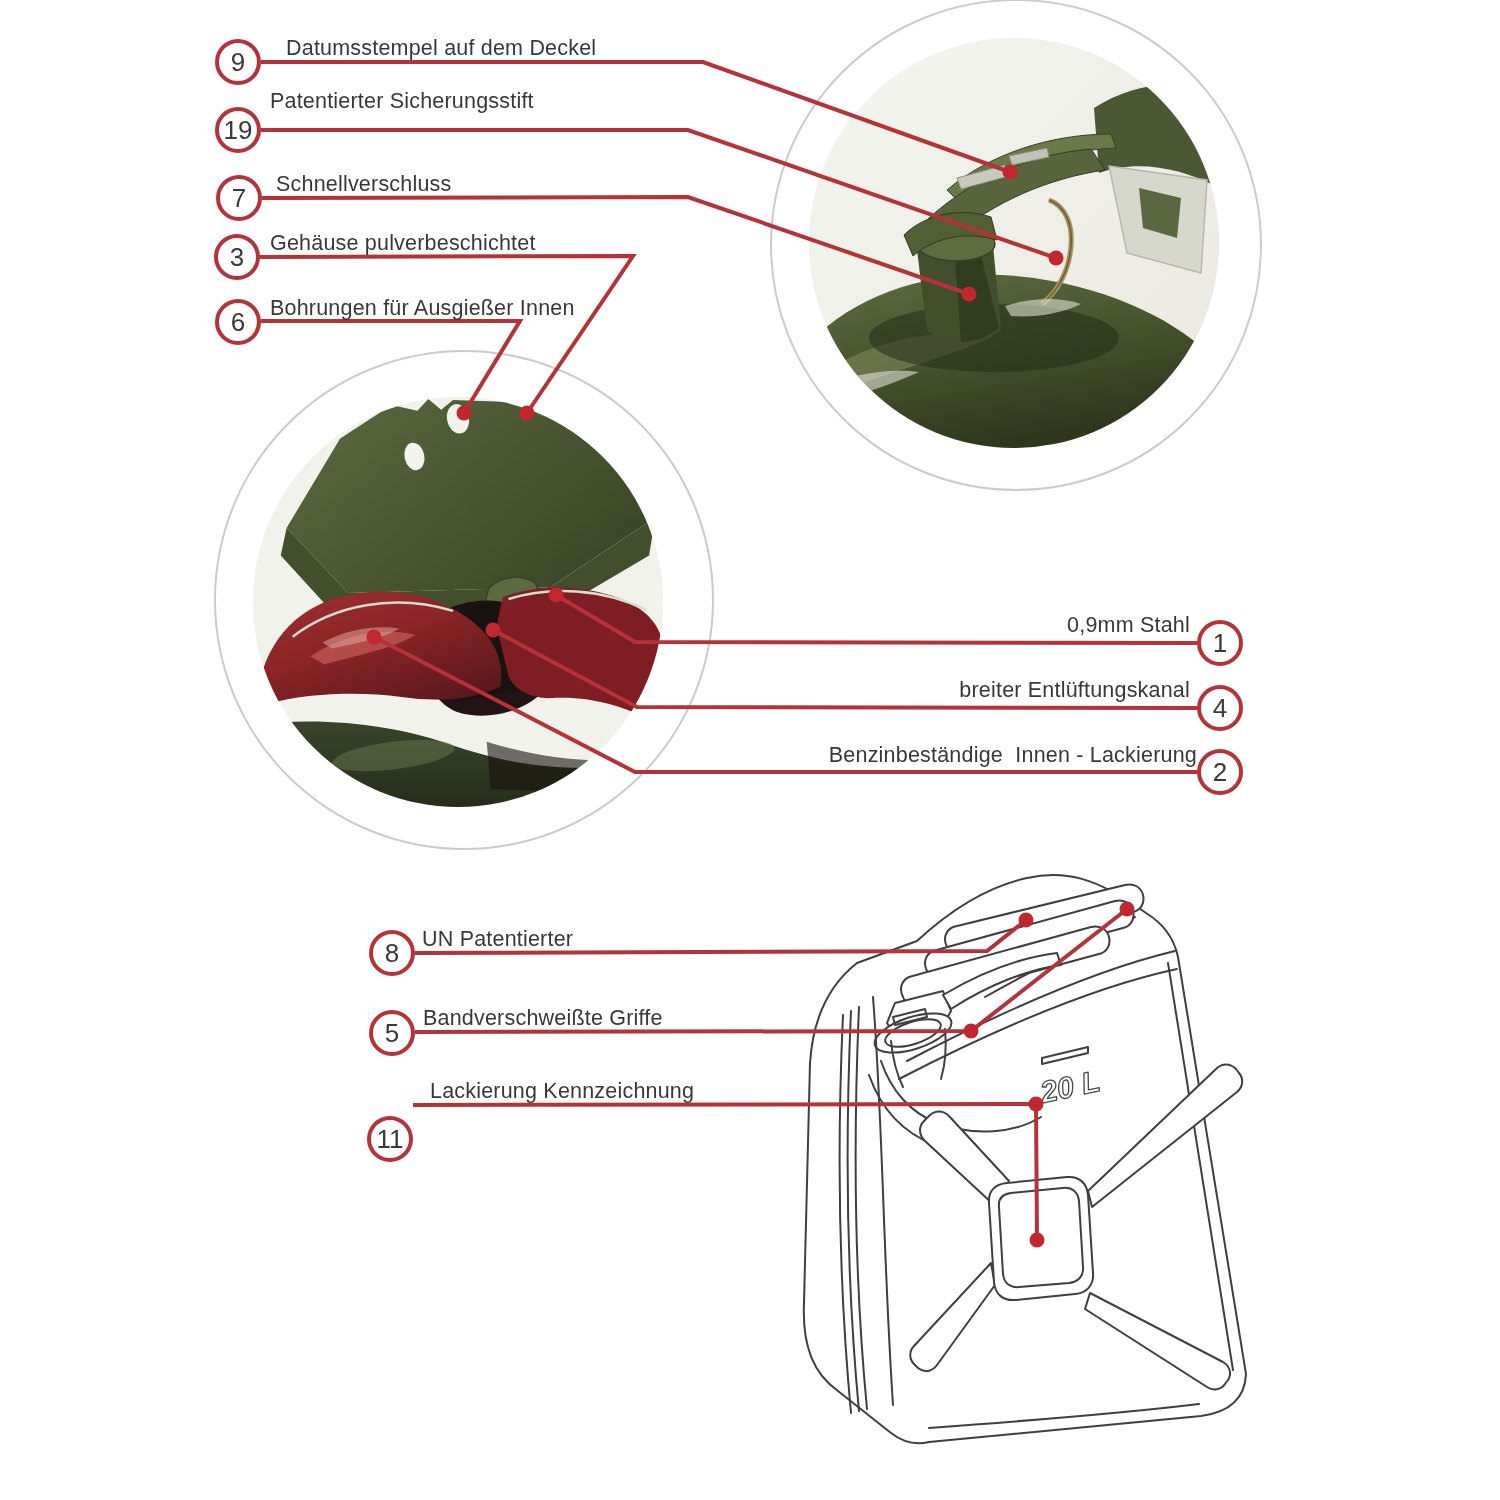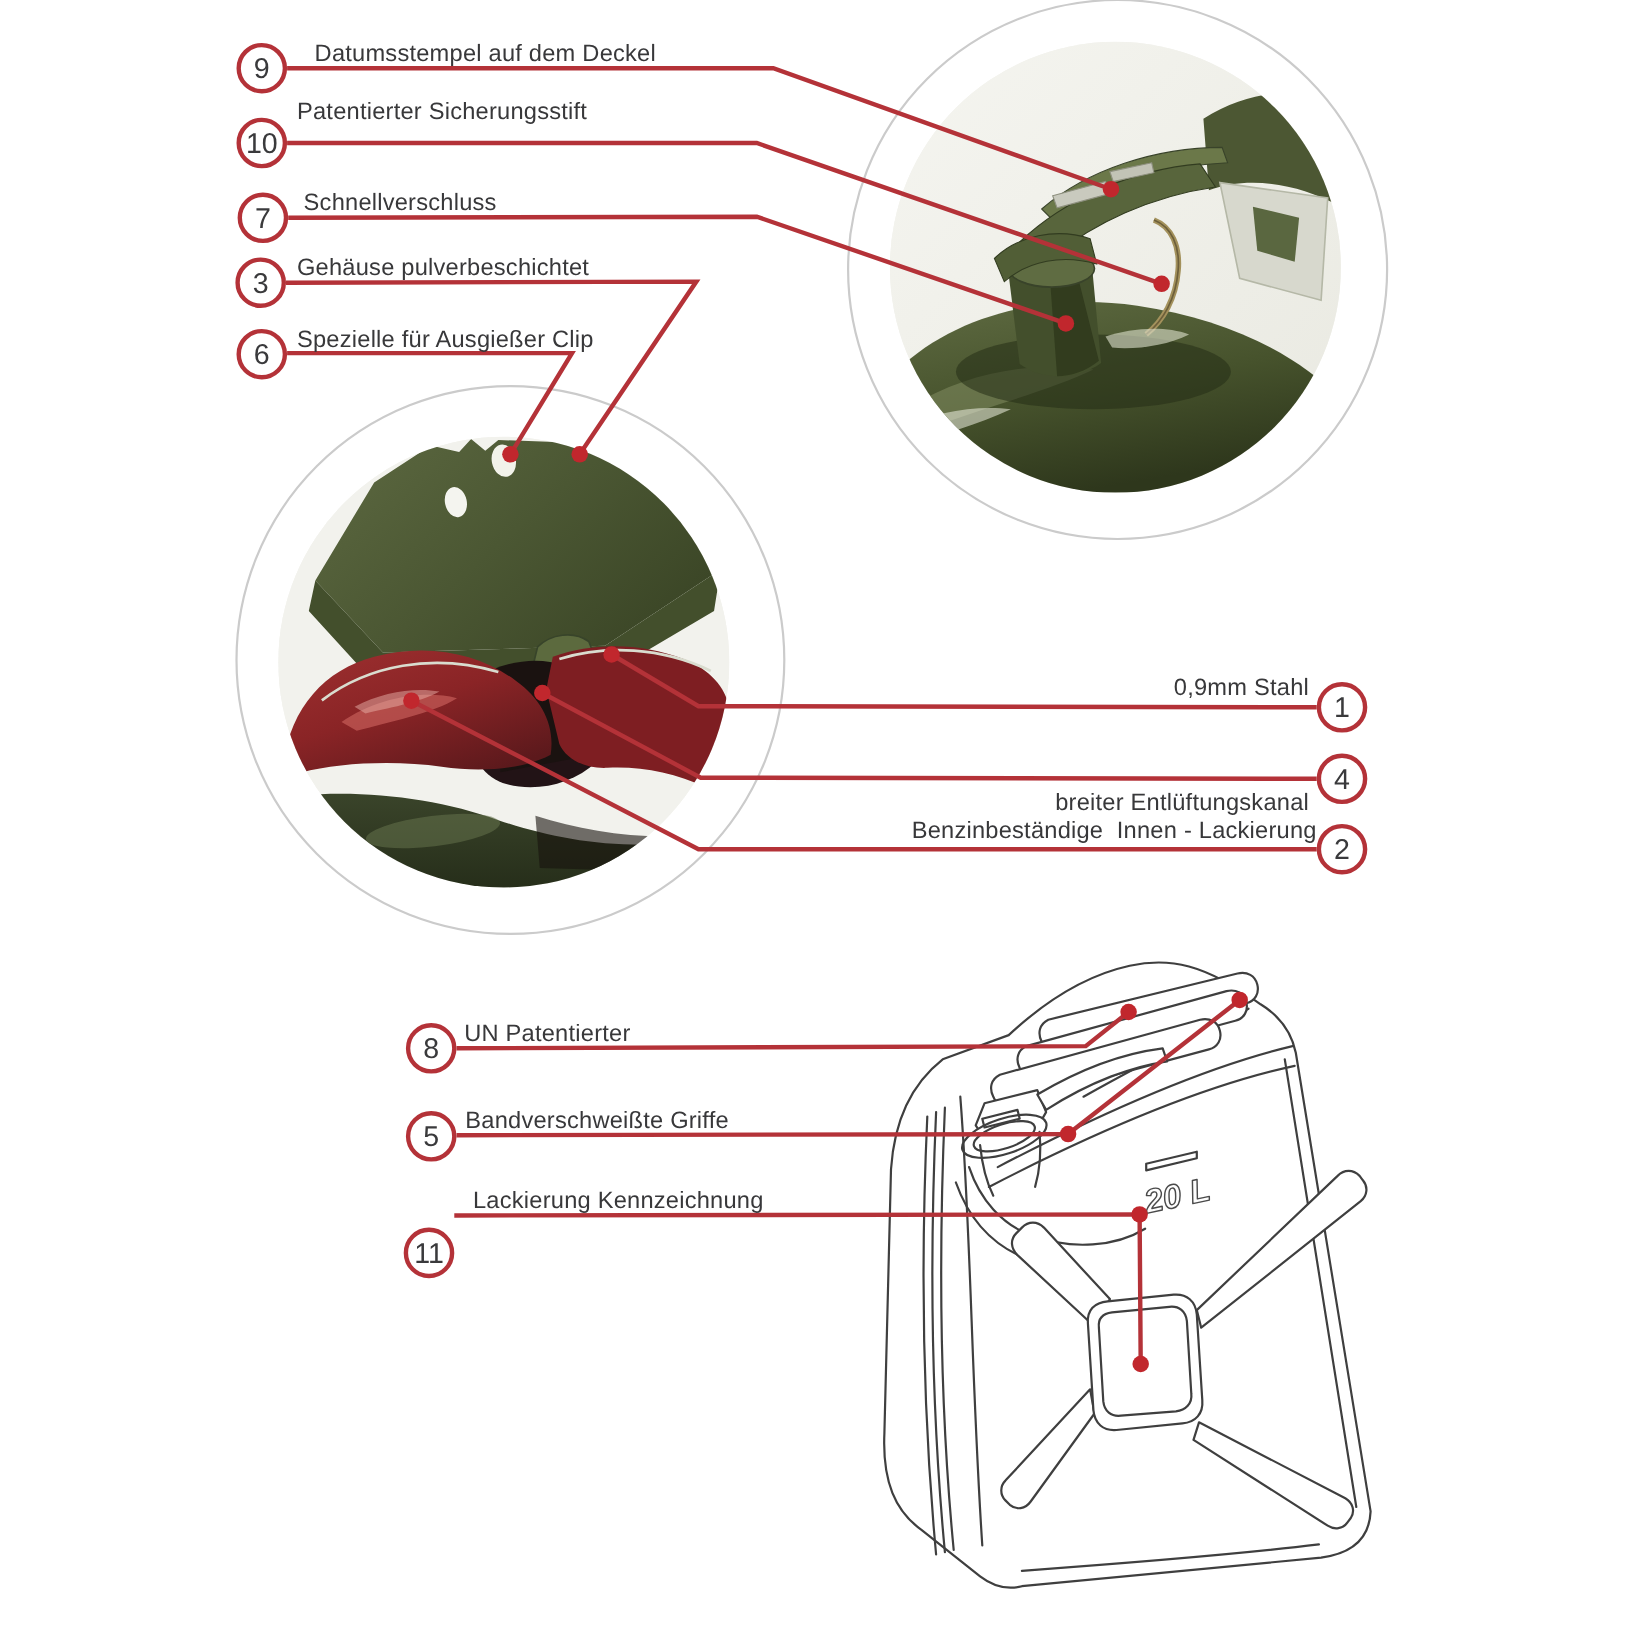--- a/index.html
+++ b/index.html
@@ -195,34 +195,34 @@
     <circle cx="374" cy="637" r="7.5"></circle>
     <circle cx="1026" cy="920" r="7.5"></circle>
     <circle cx="971" cy="1031" r="7.5"></circle>
     <circle cx="1127" cy="909" r="7.5"></circle>
     <circle cx="1036" cy="1104" r="7.5"></circle>
     <circle cx="1037" cy="1240" r="7.5"></circle>
   </g>
 </svg>
 
 <div class="circle" style="left:215px;top:39px;">9</div>
-<div class="circle" style="left:215px;top:107px;">10</div>
+<div class="circle" style="left:215px;top:107px;">19</div>
 <div class="circle" style="left:216px;top:175px;">7</div>
 <div class="circle" style="left:214px;top:234px;">3</div>
 <div class="circle" style="left:215px;top:299px;">6</div>
 <div class="circle" style="left:1197px;top:620px;">1</div>
 <div class="circle" style="left:1197px;top:685px;">4</div>
 <div class="circle" style="left:1197px;top:749px;">2</div>
 <div class="circle" style="left:369px;top:930px;">8</div>
 <div class="circle" style="left:369px;top:1010px;">5</div>
 <div class="circle" style="left:367px;top:1116px;">11</div>
 
 <div class="lbl" style="left:286px;top:36px;">Datumsstempel auf dem Deckel</div>
 <div class="lbl" style="left:270px;top:89px;">Patentierter Sicherungsstift</div>
 <div class="lbl" style="left:276px;top:172px;">Schnellverschluss</div>
 <div class="lbl" style="left:270px;top:231px;">Gehäuse pulverbeschichtet</div>
-<div class="lbl" style="left:270px;top:296px;">Spezielle für Ausgießer Clip</div>
+<div class="lbl" style="left:270px;top:296px;">Bohrungen für Ausgießer Innen</div>
 <div class="lbl" style="right:310px;top:613px;margin-left:24px;">0,9mm Stahl</div>
-<div class="lbl" style="right:310px;top:678px;margin-top:39px;">breiter Entlüftungskanal</div>
+<div class="lbl" style="right:310px;top:678px;">breiter Entlüftungskanal</div>
 <div class="lbl" style="right:303px;top:743px;">Benzinbeständige  Innen - Lackierung</div>
 <div class="lbl" style="left:422px;top:927px;">UN Patentierter</div>
 <div class="lbl" style="left:423px;top:1006px;">Bandverschweißte Griffe</div>
 <div class="lbl" style="left:430px;top:1079px;">Lackierung Kennzeichnung</div>
 
 </body></html>

